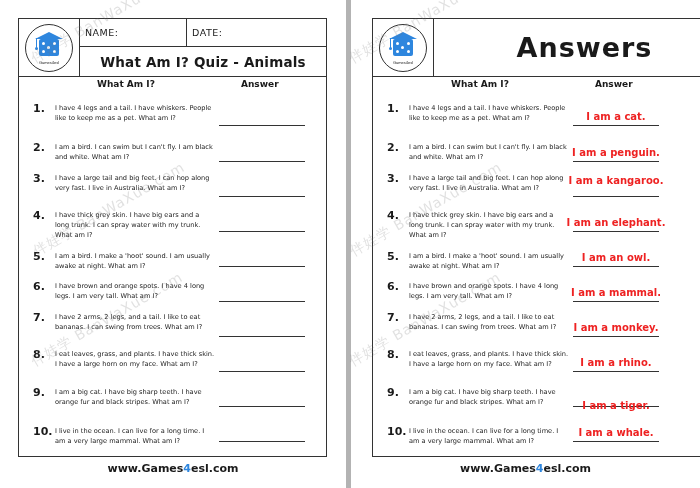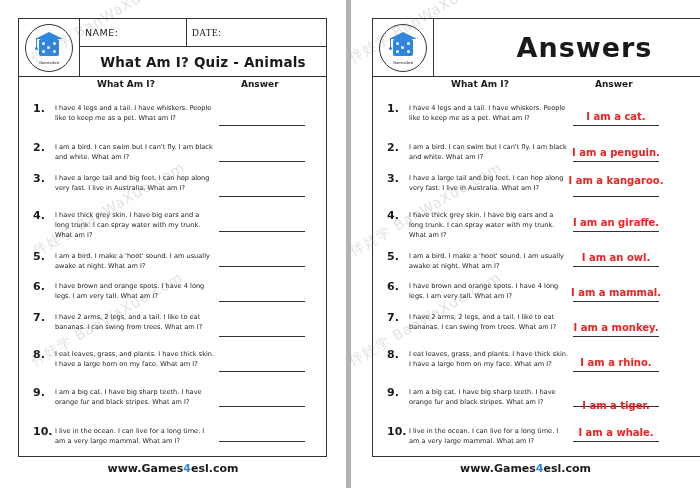--- a/index.html
+++ b/index.html
@@ -65,21 +65,21 @@
 
   .name-row {
     position: absolute; left: 61px; right: 0; top: 0; height: 28px;
     border-bottom: 1.5px solid #333; box-sizing: border-box;
   }
   .name-cell, .date-cell {
     position: absolute; top: 0; height: 100%; display: flex; align-items: center;
     font-size: 9.5px; letter-spacing: 0.5px; padding-left: 5px; box-sizing: border-box;
   }
   .name-cell { left: 0; width: 107px; border-right: 1.5px solid #333; }
-  .date-cell { left: 107px; right: 8px; font-family: Liberation Serif, serif; }
+  .date-cell { left: 107px; right: 8px; }
   .title-row {
     position: absolute; left: 61px; right: 0; top: 28px; bottom: 0;
     display: flex; align-items: center; justify-content: center;
     font-size: 13.5px; font-weight: bold; letter-spacing: 0.2px;
   }
   .answers-title {
     position: absolute; left: 61px; right: 0; top: 0; bottom: 0;
     display: flex; align-items: center; justify-content: center;
     font-size: 27px; font-weight: bold; letter-spacing: 1px;
   }
@@ -247,21 +247,21 @@
         <div class="q-item" style="top: 153px;">
           <div class="q-num">3.</div>
           <div class="q-text">I have a large tail and big feet. I can hop along very fast. I live in Australia. What am I?</div>
           <div class="a-line" style="top: 24px;"></div>
           <div class="a-text" style="top: 3px;">I am a kangaroo.</div>
         </div>
         <div class="q-item" style="top: 190px;">
           <div class="q-num">4.</div>
           <div class="q-text">I have thick grey skin. I have big ears and a long trunk. I can spray water with my trunk. What am I?</div>
           <div class="a-line" style="top: 22px;"></div>
-          <div class="a-text" style="top: 8px;">I am an giraffe.</div>
+          <div class="a-text" style="top: 8px;">I am an elephant.</div>
         </div>
         <div class="q-item" style="top: 231px;">
           <div class="q-num">5.</div>
           <div class="q-text">I am a bird. I make a 'hoot' sound. I am usually awake at night. What am I?</div>
           <div class="a-line" style="top: 16px;"></div>
           <div class="a-text" style="top: 2px;">I am an owl.</div>
         </div>
         <div class="q-item" style="top: 261px;">
           <div class="q-num">6.</div>
           <div class="q-text">I have brown and orange spots. I have 4 long legs. I am very tall. What am I?</div>

